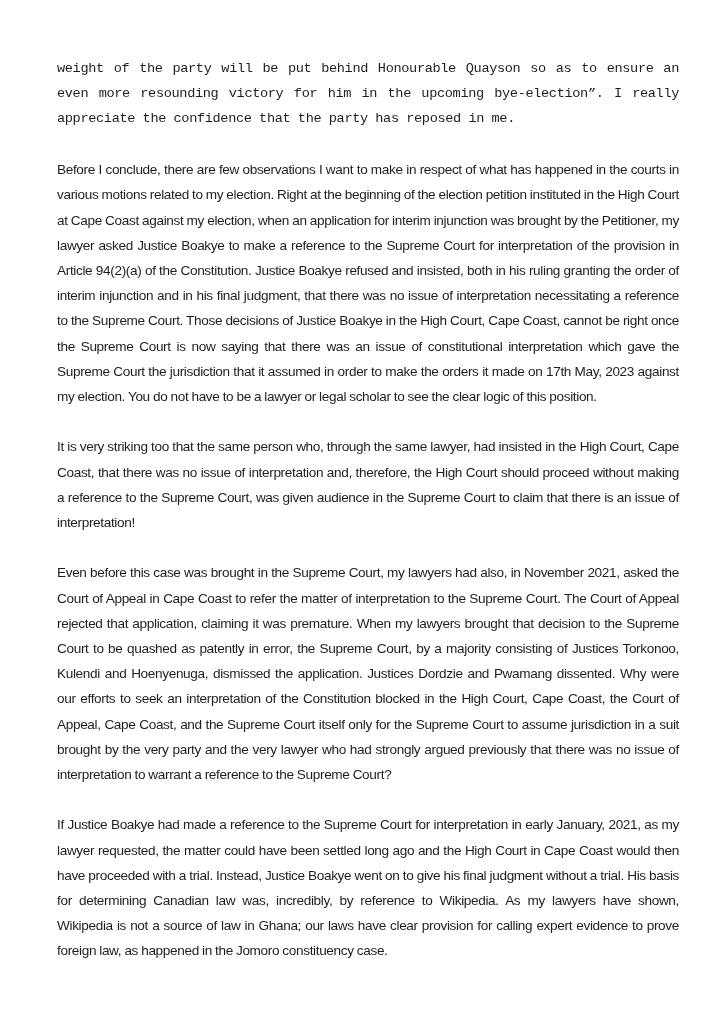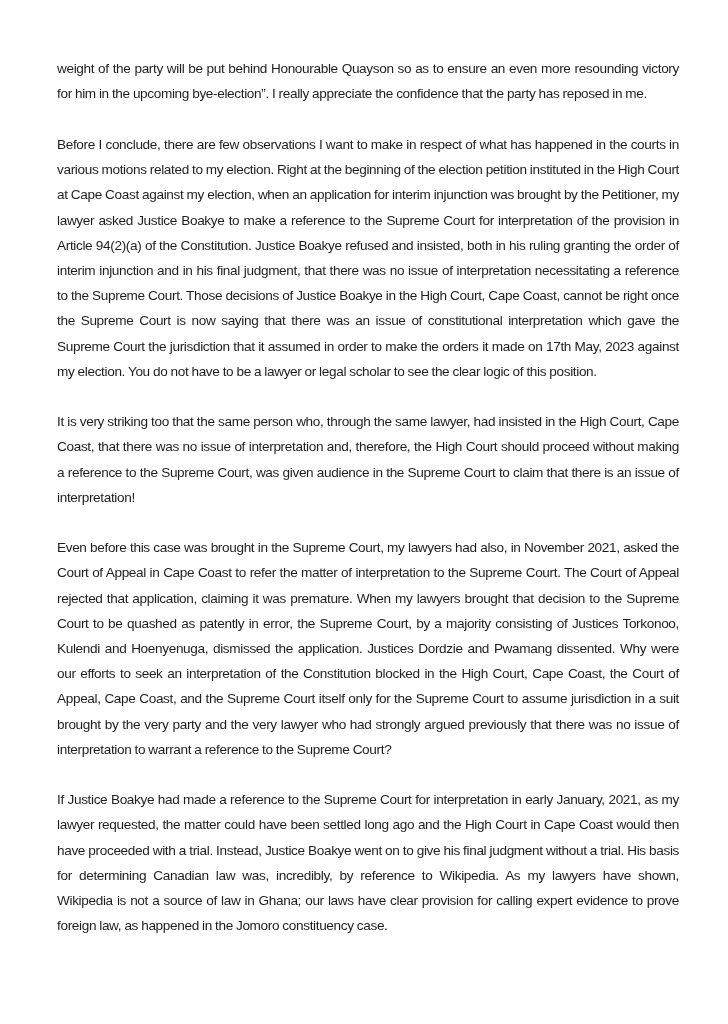--- a/index.html
+++ b/index.html
@@ -25,20 +25,21 @@
       letter-spacing: -0.35px;
       word-spacing: -0.3px;
     }
     .para {
       margin: 0 0 25.2px 0;
       text-align: justify;
       transform-origin: left top;
     }
     .para.first {
       margin-bottom: 25.6px;
+      font-family: Liberation Mono, monospace;
     }
   </style>
 </head>
 <body>
 
 <div class="page">
   <p class="para first">weight of the party will be put behind Honourable Quayson so as to ensure an even more resounding victory for him in the upcoming bye-election”. I really appreciate the confidence that the party has reposed in me.</p>
   <p class="para">Before I conclude, there are few observations I want to make in respect of what has happened in the courts in various motions related to my election. Right at the beginning of the election petition instituted in the High Court at Cape Coast against my election, when an application for interim injunction was brought by the Petitioner, my lawyer asked Justice Boakye to make a reference to the Supreme Court for interpretation of the provision in Article 94(2)(a) of the Constitution. Justice Boakye refused and insisted, both in his ruling granting the order of interim injunction and in his final judgment, that there was no issue of interpretation necessitating a reference to the Supreme Court. Those decisions of Justice Boakye in the High Court, Cape Coast, cannot be right once the Supreme Court is now saying that there was an issue of constitutional interpretation which gave the Supreme Court the jurisdiction that it assumed in order to make the orders it made on 17th May, 2023 against my election. You do not have to be a lawyer or legal scholar to see the clear logic of this position.</p>
   <p class="para">It is very striking too that the same person who, through the same lawyer, had insisted in the High Court, Cape Coast, that there was no issue of interpretation and, therefore, the High Court should proceed without making a reference to the Supreme Court, was given audience in the Supreme Court to claim that there is an issue of interpretation!</p>
   <p class="para">Even before this case was brought in the Supreme Court, my lawyers had also, in November 2021, asked the Court of Appeal in Cape Coast to refer the matter of interpretation to the Supreme Court. The Court of Appeal rejected that application, claiming it was premature. When my lawyers brought that decision to the Supreme Court to be quashed as patently in error, the Supreme Court, by a majority consisting of Justices Torkonoo, Kulendi and Hoenyenuga, dismissed the application. Justices Dordzie and Pwamang dissented. Why were our efforts to seek an interpretation of the Constitution blocked in the High Court, Cape Coast, the Court of Appeal, Cape Coast, and the Supreme Court itself only for the Supreme Court to assume jurisdiction in a suit brought by the very party and the very lawyer who had strongly argued previously that there was no issue of interpretation to warrant a reference to the Supreme Court?</p>

